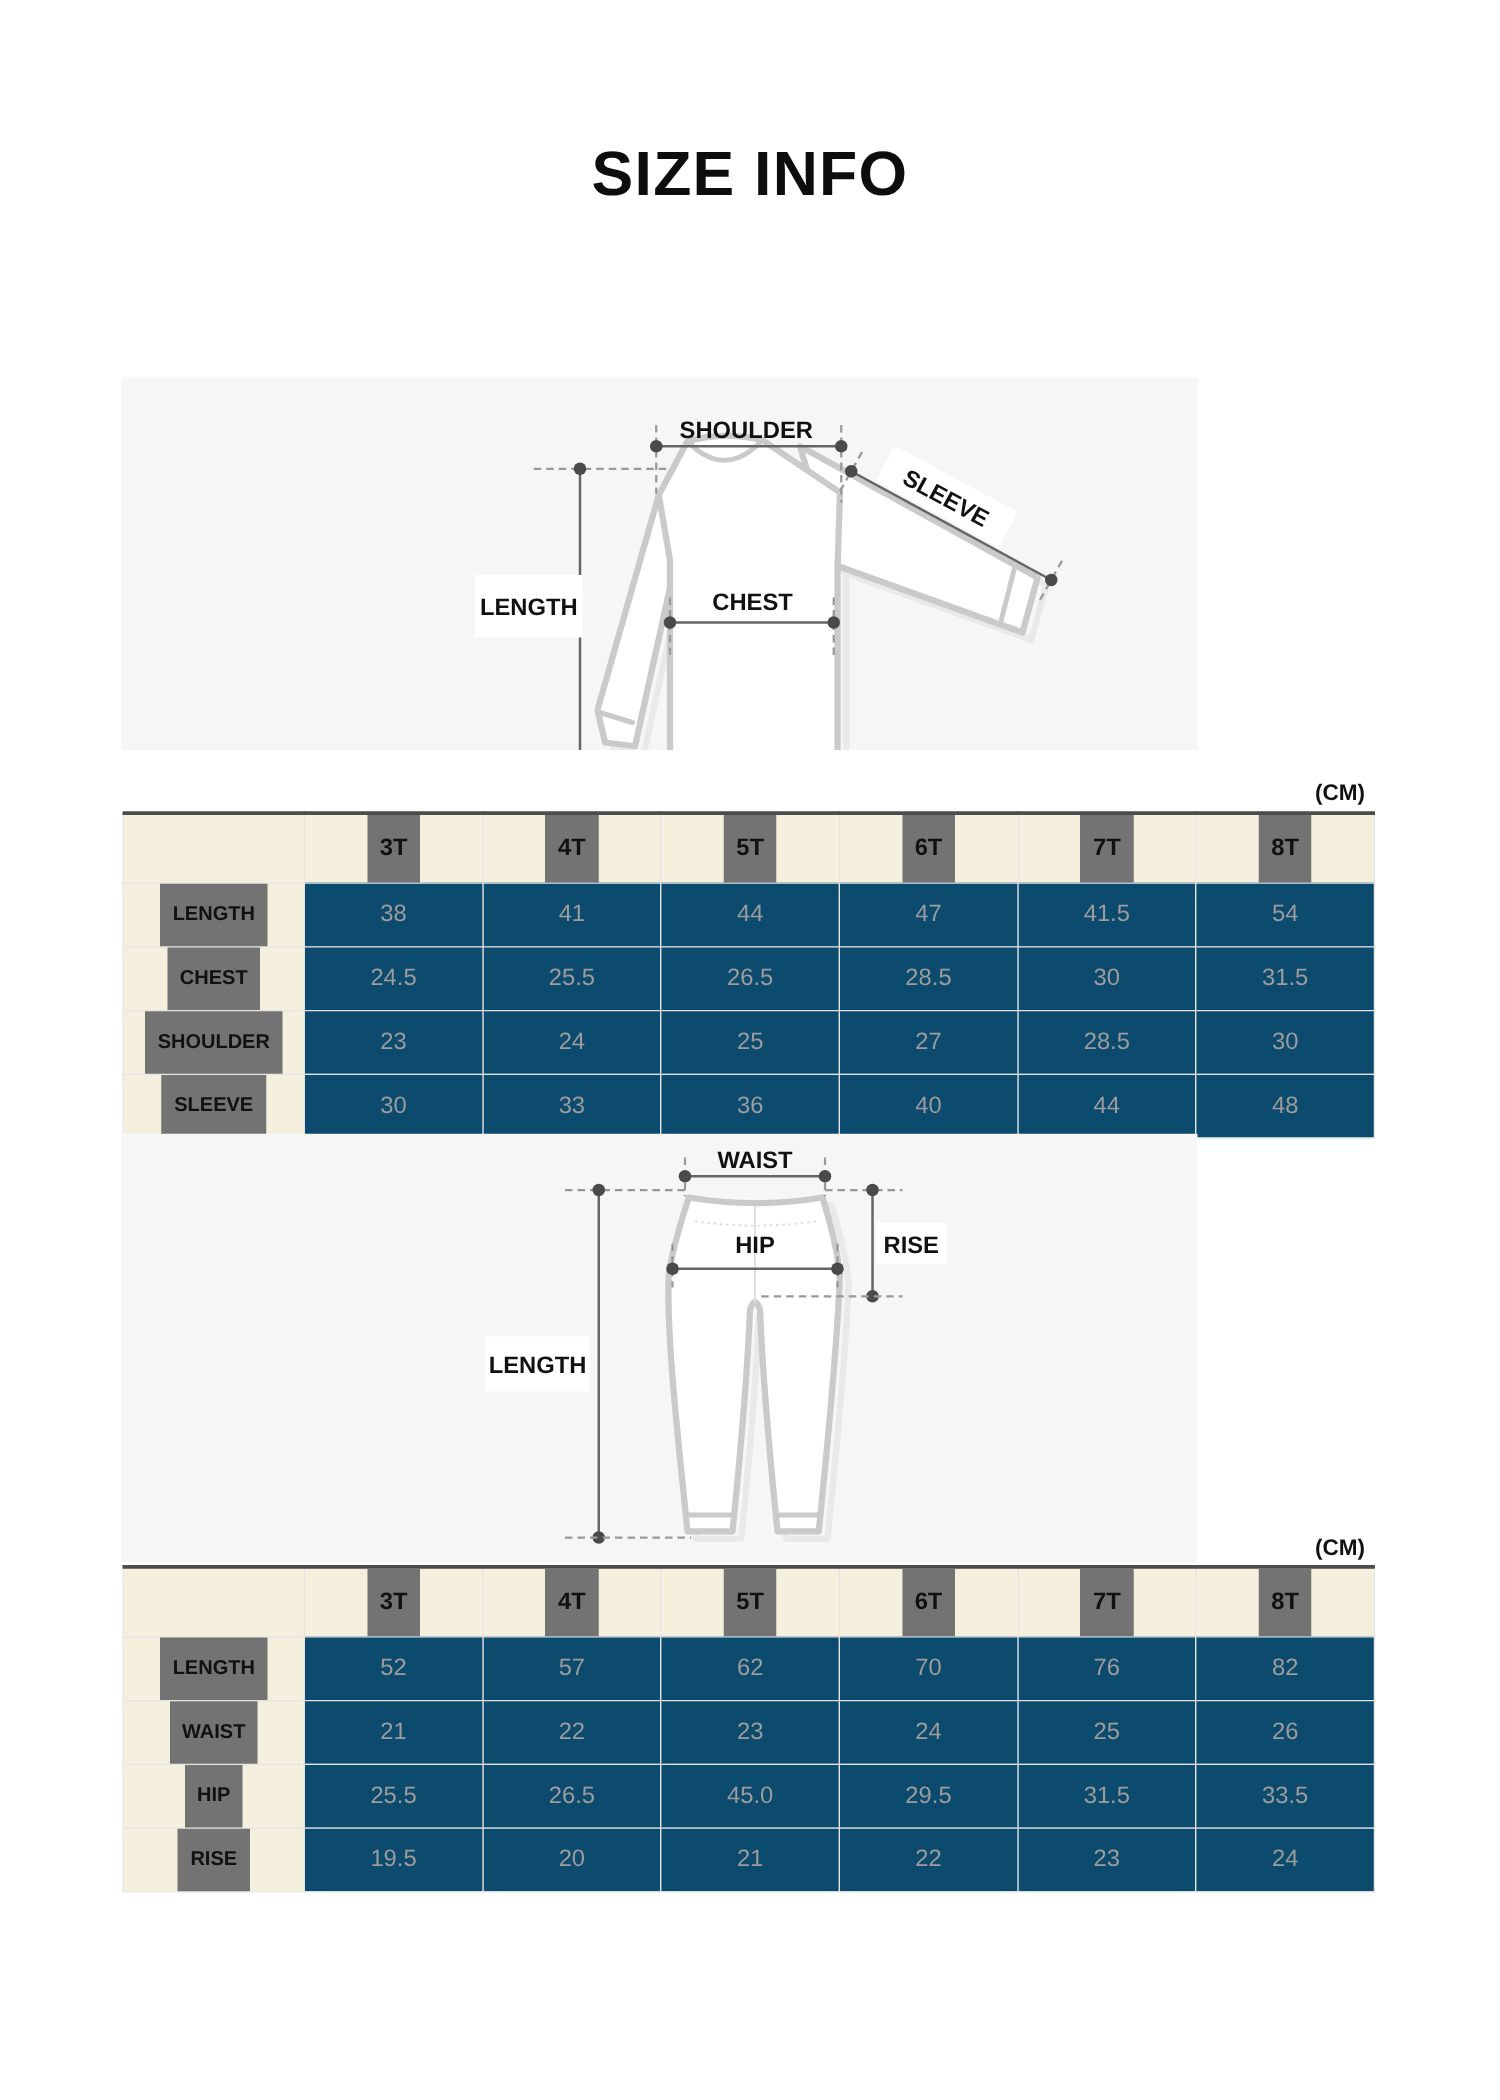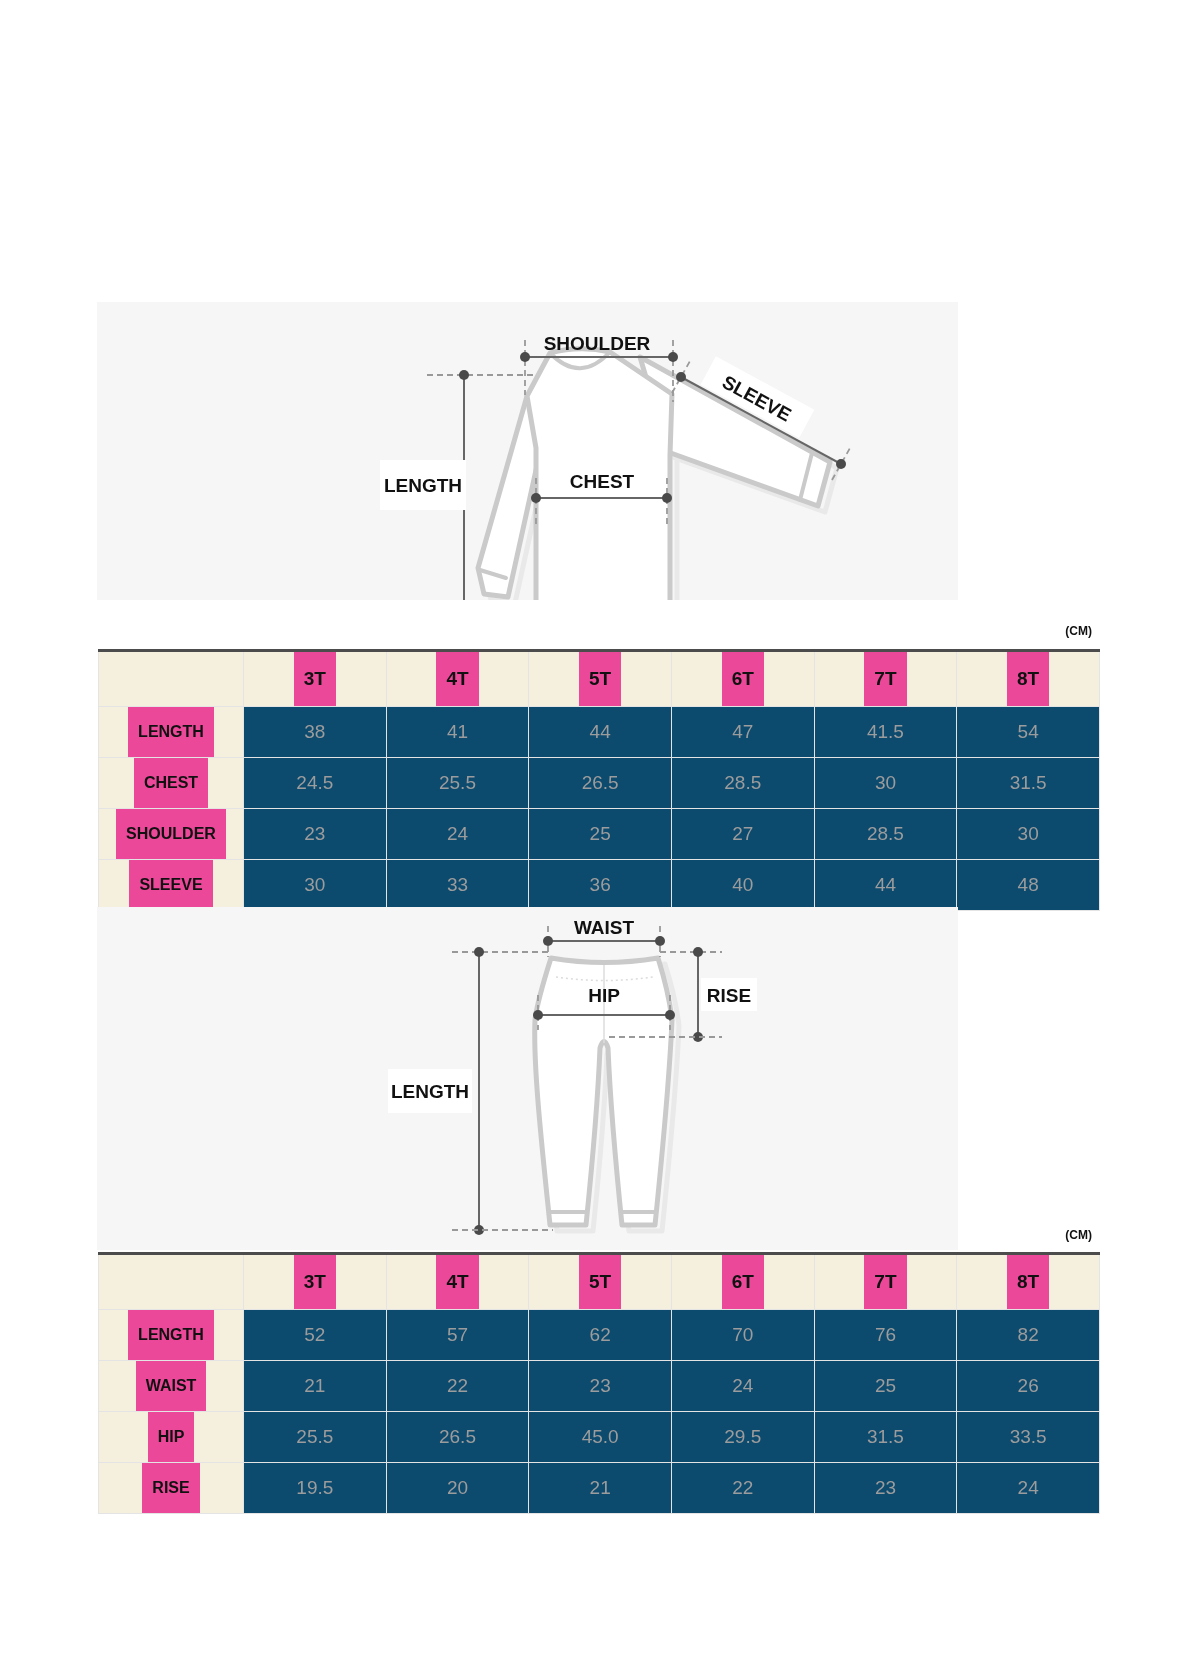--- a/index.html
+++ b/index.html
@@ -6,51 +6,52 @@
   .page{position:relative;width:1200px;height:1680px;background:#ffffff;
         font-family:"Liberation Sans","DejaVu Sans",sans-serif;overflow:hidden;}
   .page-title{position:absolute;left:0;top:110px;width:1200px;text-align:center;
         font-size:50px;font-weight:bold;color:#0d0d0d;letter-spacing:1px;}
   .panel{position:absolute;left:97px;width:861px;background:#f6f6f6;}
   .panel-top{top:302px;height:298px;}
   .panel-bottom{top:907px;height:343px;}
   .panel svg{display:block;}
   svg text.diag-label{font-family:"Liberation Sans","DejaVu Sans",sans-serif;
         font-size:19px;font-weight:bold;fill:#111;}
-  .cm-label{position:absolute;width:120px;text-align:right;font-size:12px;
+  .cm-label{position:absolute;width:120px;text-align:right;font-size:18px;
         font-weight:bold;color:#111;}
   .cm-top{left:972px;top:624px;}
   .cm-bottom{left:972px;top:1228px;}
   table.size-table{position:absolute;left:98px;width:1002px;border-collapse:collapse;
         table-layout:fixed;background:#fff;border-top:3px solid #4c4c4c;}
   .table-top{top:649px;}
   .table-bottom{top:1252px;}
   table.size-table td{height:42px;text-align:center;vertical-align:middle;
         border:1px solid #e4e4e4;padding:0;}
   td.head-cell,td.label-cell,td.corner-cell{background:#f5efdd;}
   td.head-cell{font-size:19px;font-weight:bold;color:#111;}
   td.label-cell{font-size:16px;font-weight:bold;color:#111;}
   td.value-cell{font-size:19px;color:#9c9c9c;background:#0c4a6e;}
-  .hl{display:inline-block;background:#ec4899;padding:15px 10px;line-height:1.25;}
+  .hl{display:inline-block;background:#737373;padding:15px 10px;line-height:1.25;}
   
   .garment{stroke:#cacaca;stroke-width:5;fill:#ffffff;stroke-linejoin:round;stroke-linecap:round;}
   .garment-thin{stroke:#cacaca;stroke-width:4;fill:none;stroke-linecap:round;}
   .shadow{stroke:#e9e9e9;stroke-width:5;fill:none;stroke-linejoin:round;stroke-linecap:round;}
   .mline{stroke:#666;stroke-width:2;fill:none;}
   .dash{stroke:#999;stroke-width:1.8;fill:none;stroke-dasharray:6 4;}
   .seam{stroke:#dcdcdc;stroke-width:1.5;fill:none;stroke-dasharray:2 3;}
   .seam-solid{stroke:#dcdcdc;stroke-width:1.5;fill:none;}
   .dot{fill:#4a4a4a;}
   .label-box{fill:#ffffff;}
 </style>
 </head>
 <body>
 
 <div class="page">
 
+  <div class="page-title">SIZE INFO</div>
 
   <div class="panel panel-top">
     <svg width="861" height="298" viewBox="0 0 861 298">
 
       <g class="shadow" transform="translate(7,6)">
         <path d="M 430,94 L 381,266 L 387,292 L 411,295 L 443,150 Z"></path>
         <path d="M 543,55 L 733,160 L 721,204 L 571,150 Z"></path>
         <path d="M 430,94 L 453,51 Q 483,43 513,50 L 575,92 L 573,153 L 573,301 L 439,301 L 439,146 Z"></path>
       </g>
 

